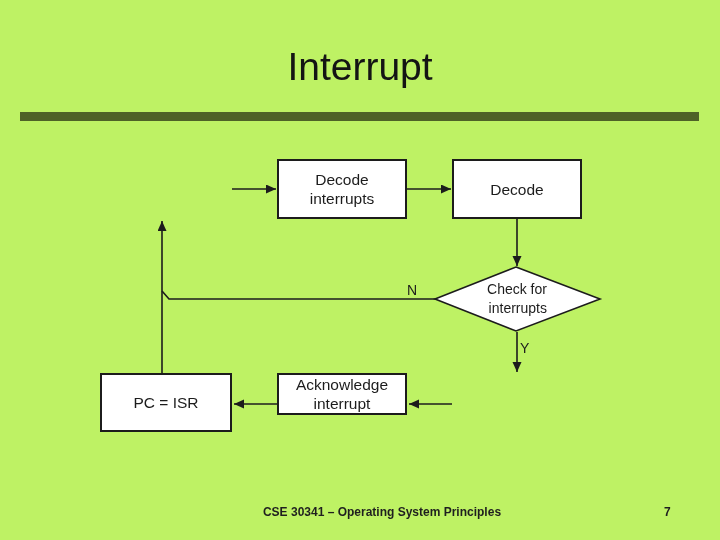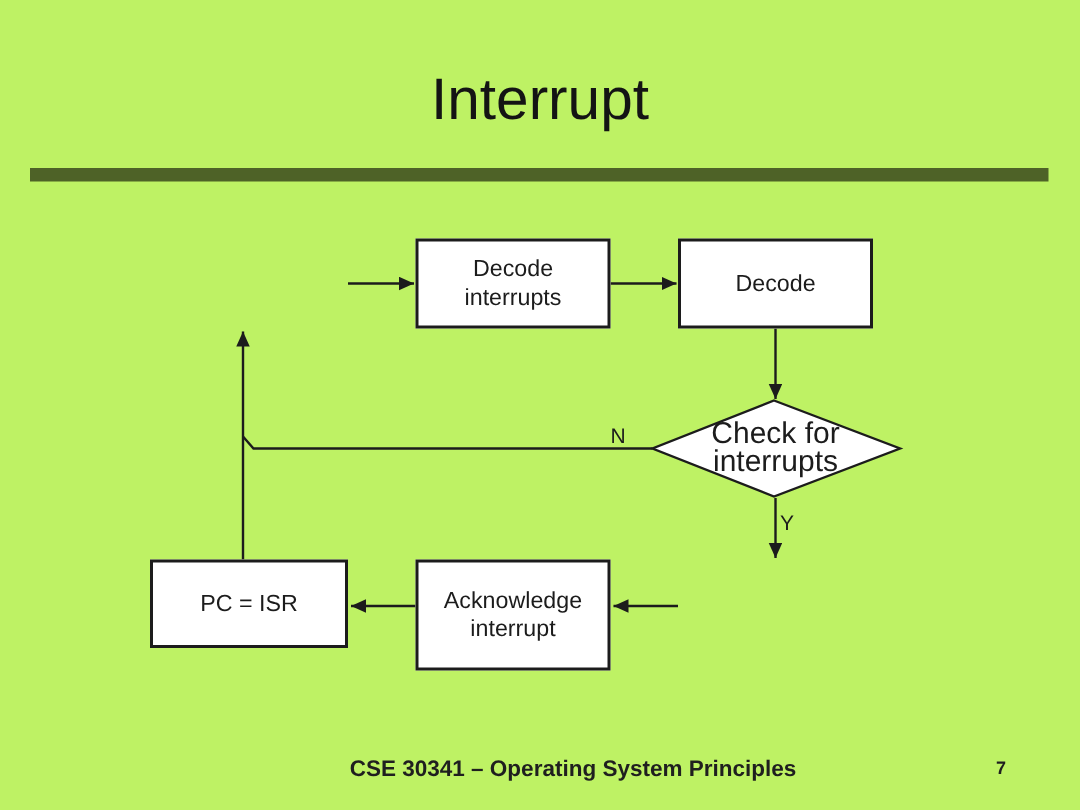--- a/index.html
+++ b/index.html
@@ -72,52 +72,52 @@
     text-align: center;
     font-size: 15.5px;
     line-height: 19px;
     color: #1c1c1c;
     white-space: pre-line;
   }
   .box-fetch   { left: 100px; top: 159px; width: 132px; height: 60px; }
   .box-decode  { left: 277px; top: 159px; width: 130px; height: 60px; }
   .box-execute { left: 452px; top: 159px; width: 130px; height: 60px; }
   .box-pcisr   { left: 100px; top: 373px; width: 132px; height: 59px; }
-  .box-ack     { left: 277px; top: 373px; width: 130px; height: 74px; }
+  .box-ack     { left: 277px; top: 373px; width: 130px; height: 42px; }
   .box-savepc  { left: 452px; top: 373px; width: 130px; height: 59px; }
   .diamond-label {
     position: absolute;
     left: 447px;
     top: 272px;
     width: 140px;
     height: 53px;
     display: flex;
     align-items: center;
     justify-content: center;
-    text-align: center;
-    font-size: 20px;
+    text-align: right;
+    font-size: 14px;
     line-height: 19px;
     color: #1c1c1c;
     white-space: pre-line;
   }
   .edge-label {
     position: absolute;
     font-size: 14px;
     line-height: 15px;
     color: #1c1c1c;
   }
   .edge-label-n { left: 407px; top: 283px; }
   .edge-label-y { left: 520px; top: 341px; }
   
   .footer-text {
     position: absolute;
     top: 505px;
     left: 382px;
     transform: translateX(-50%);
-    font-size: 15px;
+    font-size: 12px;
     line-height: 15px;
     font-weight: 700;
     color: #1f1f1f;
     white-space: nowrap;
   }
   .page-number {
     position: absolute;
     top: 504px;
     left: 664px;
     font-size: 12px;

